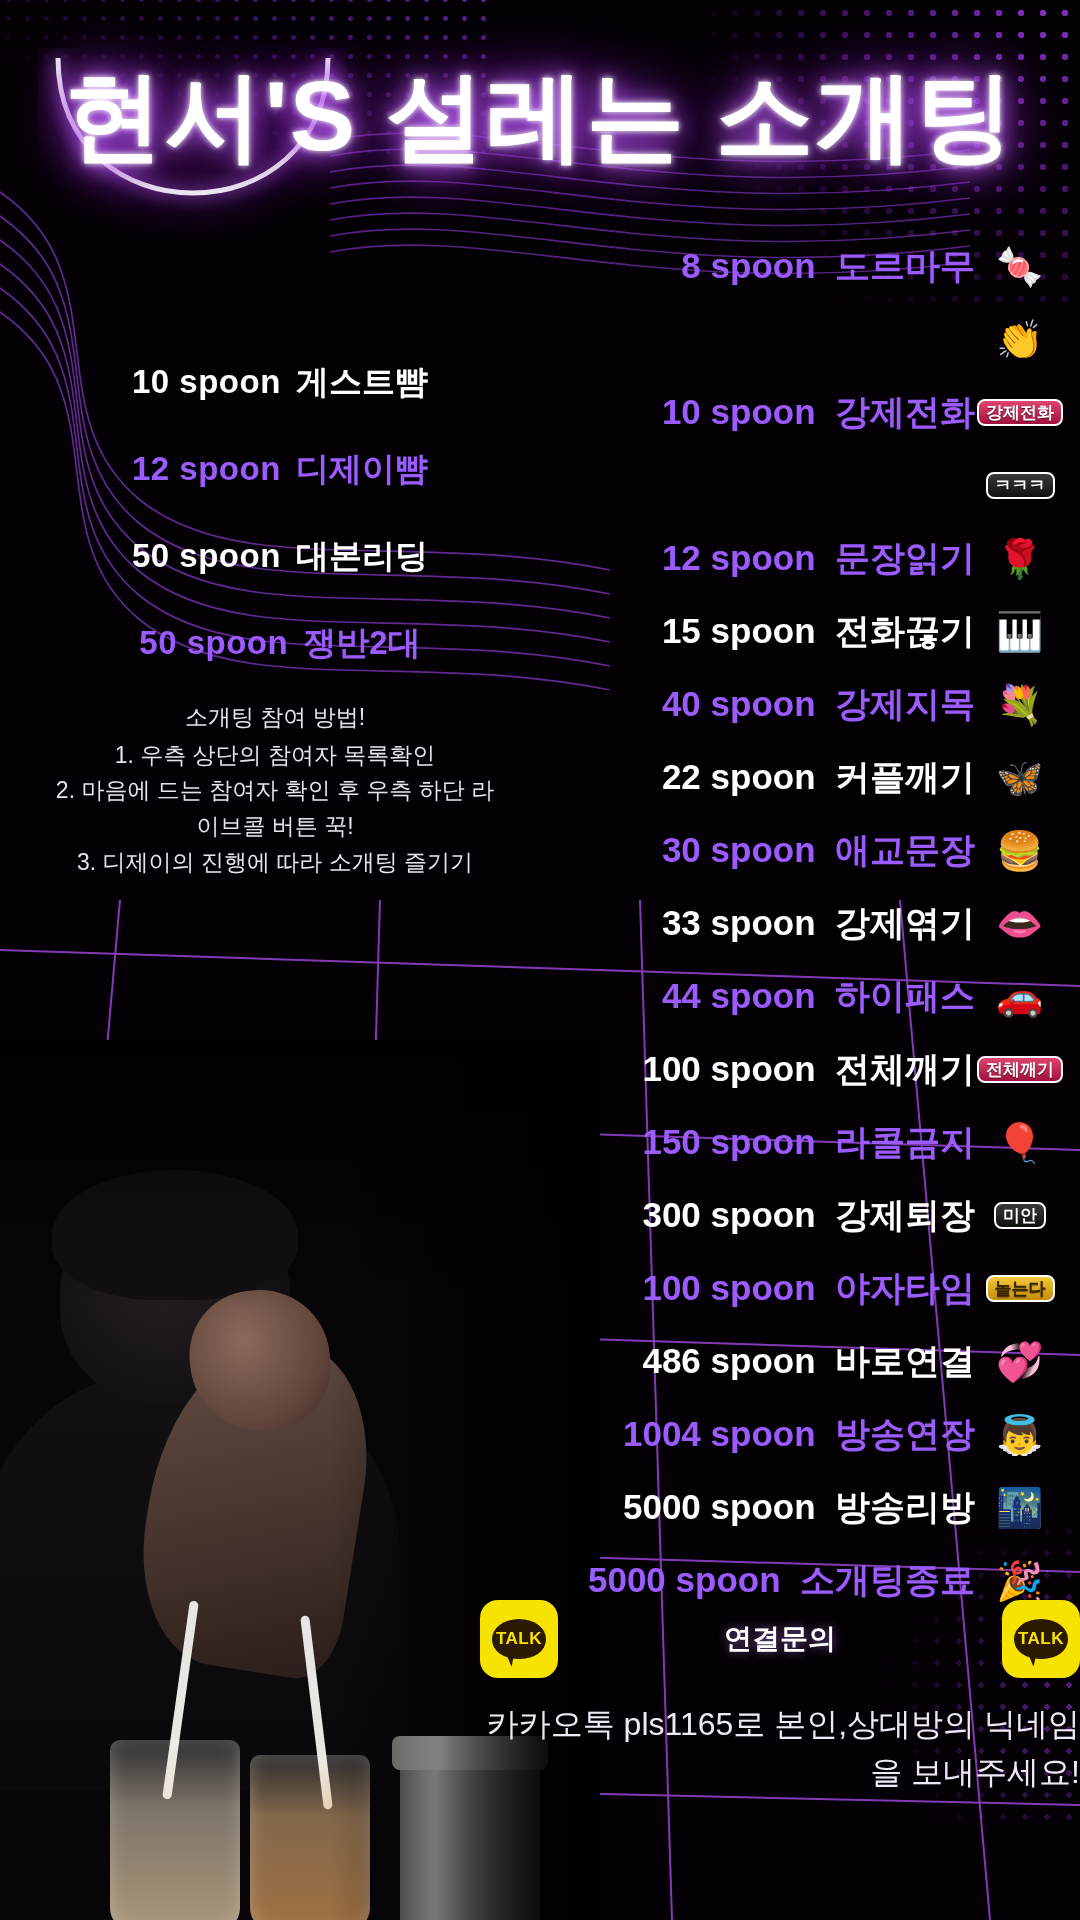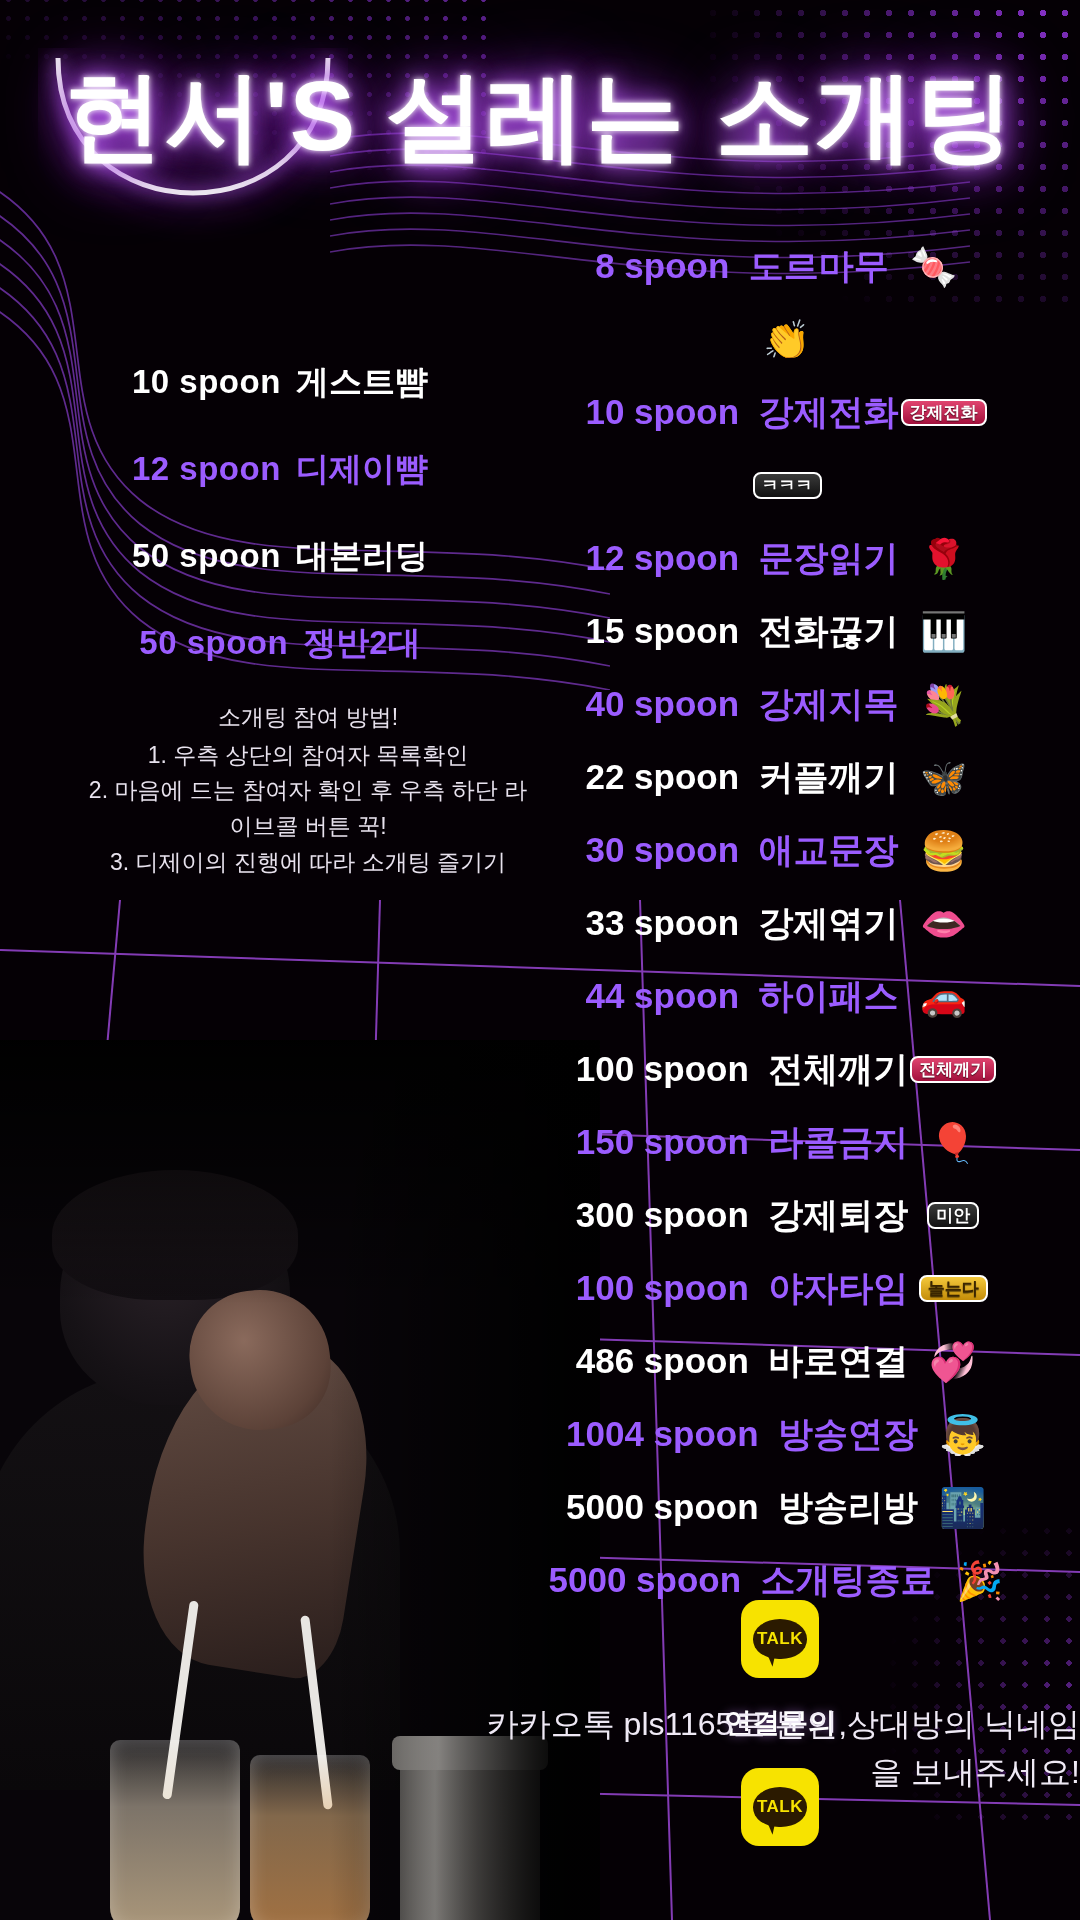--- a/index.html
+++ b/index.html
@@ -120,47 +120,47 @@
     font-size:33px;font-weight:bold;margin-bottom:42px;white-space:nowrap;
   }
   .left-list .row .sp{letter-spacing:.5px;}
   .left-list .row .nm{margin-left:6px;}
   .c-white{color:#ffffff;}
   .c-purple{color:#9b5cff;}
 
   
   .howto{
     position:absolute;left:50px;top:700px;width:450px;text-align:center;
-    color:#e8e2ee;font-size:23px;line-height:1.55;margin-left:33px;
+    color:#e8e2ee;font-size:23px;line-height:1.55;
   }
   .howto .h{margin-bottom:2px;}
 
   
   .right-list{position:absolute;left:480px;top:230px;width:600px;}
   .rrow{
-    display:flex;align-items:center;justify-content:center;
-    height:73px;white-space:nowrap;padding-right:0;
+    display:flex;align-items:center;justify-content:flex-end;
+    height:73px;white-space:nowrap;padding-right:29px;
   }
   .rrow .label{font-size:35px;font-weight:bold;}
   .rrow .emoji{
     width:62px;height:56px;margin-left:14px;display:flex;align-items:center;justify-content:center;
     font-size:38px;line-height:1;
   }
   .sticker{
     display:inline-block;padding:3px 7px;border-radius:8px;font-size:17px;font-weight:bold;
     color:#fff;background:linear-gradient(180deg,#e0446f,#a3103c);border:2px solid #fff;
     text-shadow:0 1px 1px rgba(0,0,0,.6);
   }
   .sticker.dark{background:linear-gradient(180deg,#3a3a3a,#111);}
   .sticker.yellow{background:linear-gradient(180deg,#f4c93c,#c48c08);color:#3a2500;}
 
   
   .kakao-row{
     position:absolute;left:480px;top:1600px;width:600px;
-    display:flex;align-items:center;justify-content:space-between;gap:26px;flex-direction:column;
+    display:flex;align-items:center;justify-content:space-between;gap:20px;
   }
   .talk{
     width:78px;height:78px;border-radius:18px;background:#f7e300;
     display:flex;align-items:center;justify-content:center;position:relative;
   }
   .talk .bub{
     width:54px;height:40px;background:#2b1a00;border-radius:50% 50% 48% 48%;
     display:flex;align-items:center;justify-content:center;
     color:#f7e300;font-size:17px;font-weight:bold;letter-spacing:.5px;
   }

